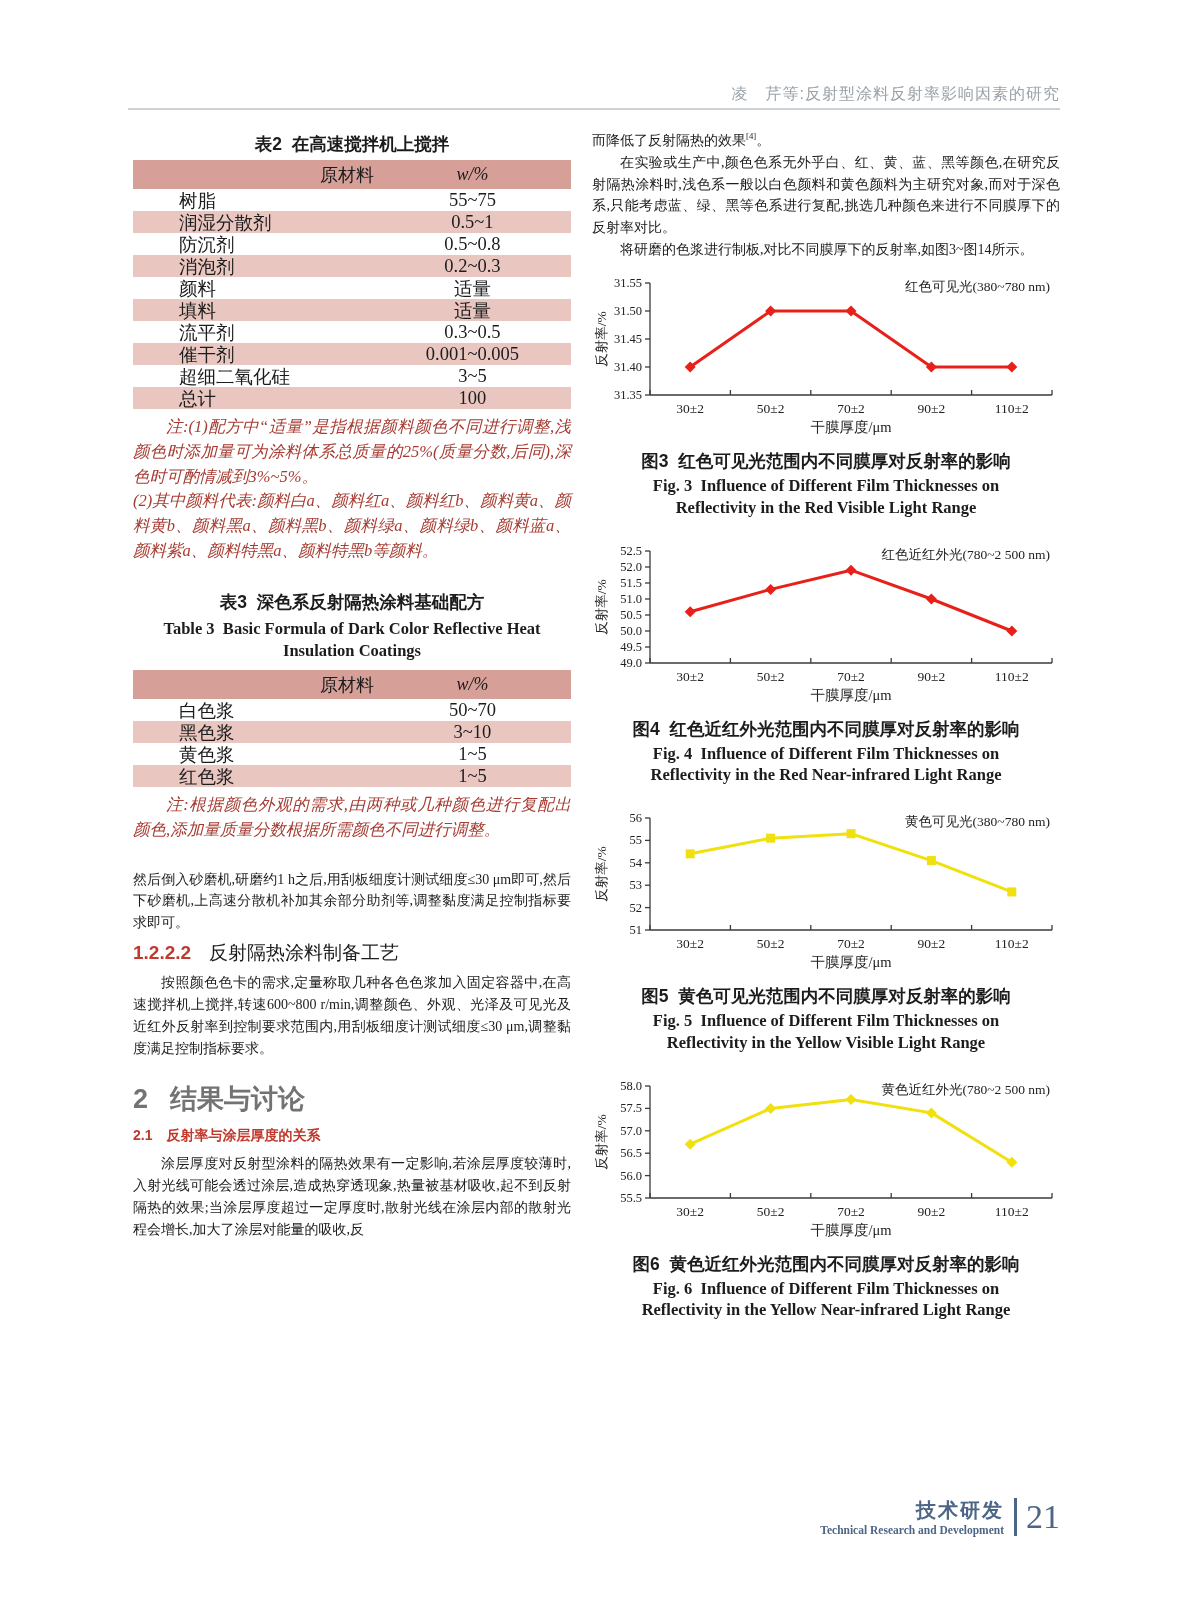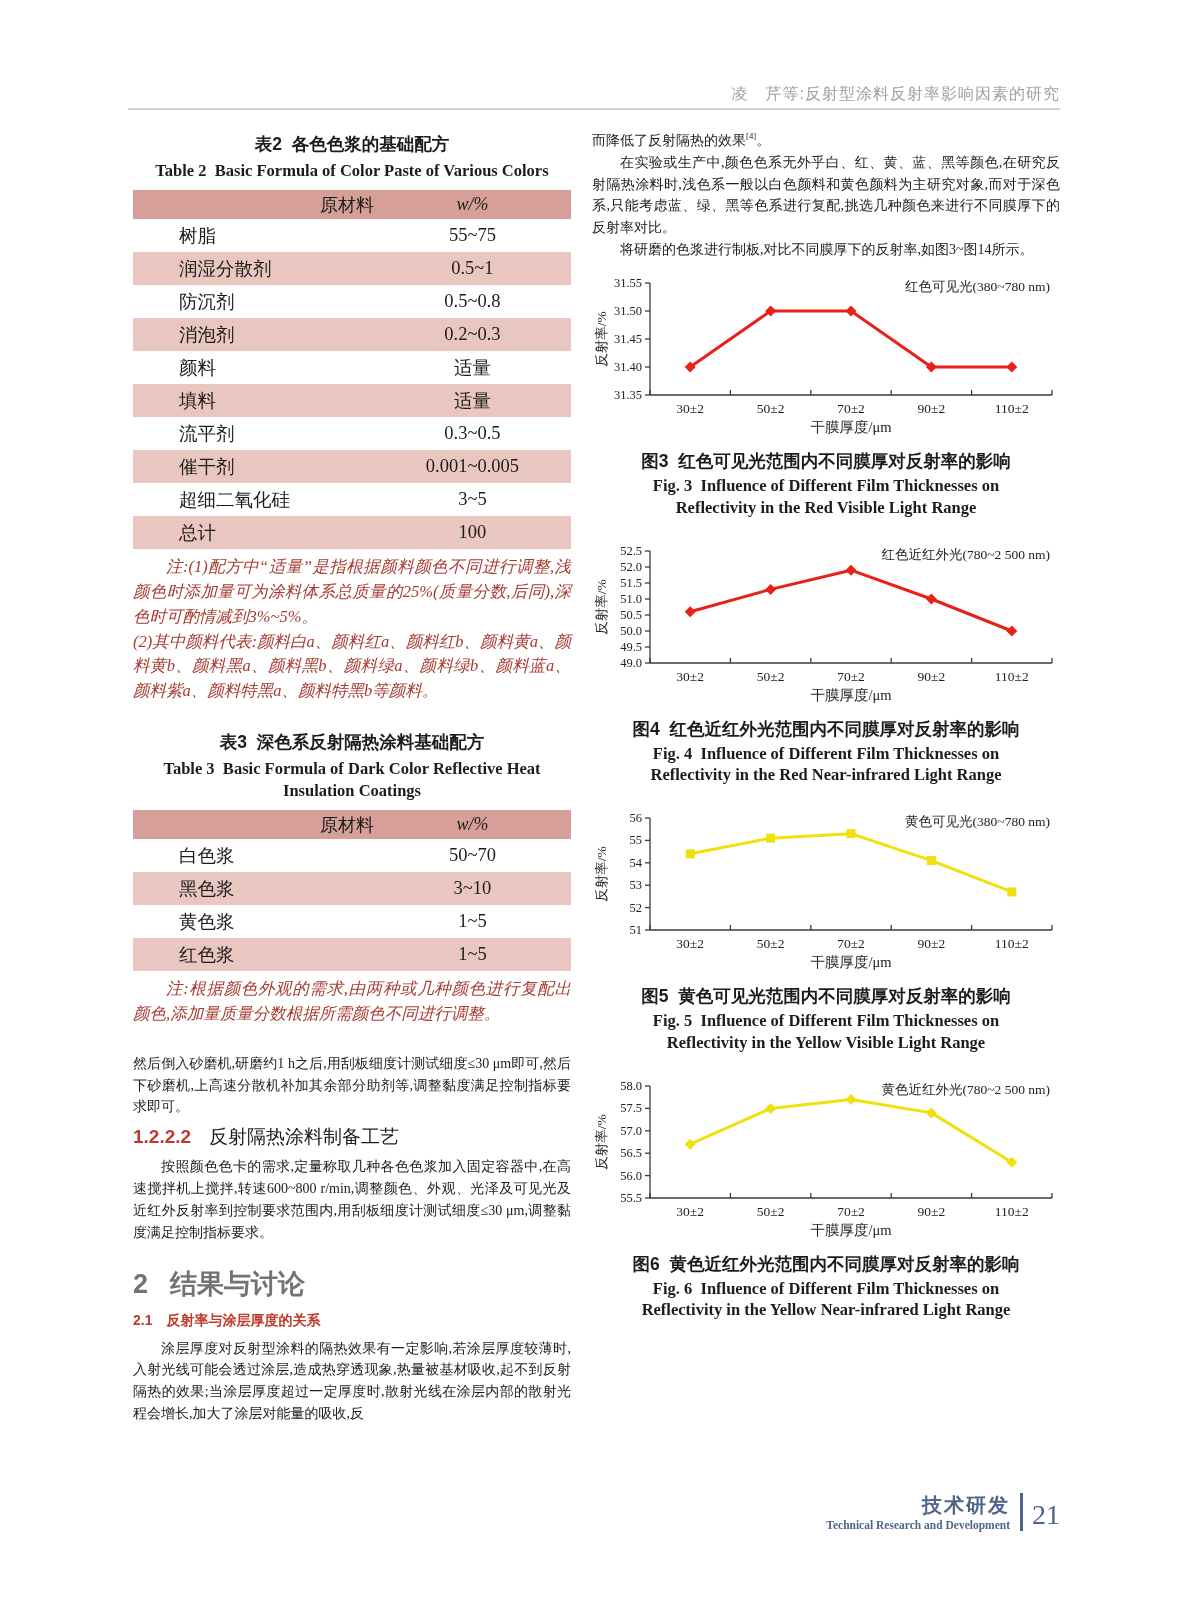--- a/index.html
+++ b/index.html
@@ -21,21 +21,21 @@
     font-family:"Liberation Sans","DejaVu Sans",sans-serif;font-weight:bold;
     font-size:17.5px;text-align:center;white-space:pre-wrap;margin:2px 0 4px 0;
   }
   .tbl-title-en{
     font-weight:bold;font-size:16.5px;text-align:center;white-space:pre-wrap;margin:0 0 8px 0;line-height:1.35;
   }
   .ftable{width:100%;font-size:18.5px;}
   .thead{display:flex;background:#d6a098;height:29px;align-items:center;font-size:18px;}
   .thead .c1{width:55%;text-align:right;padding-left:0;}
   .thead .c2{width:45%;text-align:center;font-style:italic;}
-  .trow{display:flex;height:33px;align-items:center;}
+  .trow{display:flex;height:22px;align-items:center;}
   .trow:nth-child(even){background:#e9c6c0;}
   .trow .c1{width:55%;padding-left:46px;box-sizing:border-box;}
   .trow .c2{width:45%;text-align:center;}
   .tnote{
     color:#a63c32;font-style:italic;font-size:16.5px;line-height:1.5;
     text-align:justify;margin:6px 0 0 0;
   }
   .tnote .ind{display:block;text-indent:2em;}
   .para{font-size:14px;line-height:1.56;text-align:justify;margin:0;}
   .ind2{text-indent:2em;}
@@ -65,32 +65,31 @@
   .footer{
     position:absolute;top:1492px;right:127px;display:flex;align-items:flex-end;
   }
   .footer .f-left{text-align:right;margin-right:10px;}
   .footer .f-zh{
     font-family:"Liberation Sans","DejaVu Sans",sans-serif;font-weight:bold;
     font-size:20px;color:#4d6586;letter-spacing:2px;
   }
   .footer .f-en{font-size:11.5px;color:#4d6586;font-weight:bold;}
   .footer .f-bar{width:3px;height:38px;background:#4d6586;margin-right:9px;}
-  .footer .f-num{font-size:28px;color:#4d6586;padding-top:6px;}
+  .footer .f-num{font-size:34px;color:#4d6586;padding-top:6px;}
 </style>
 </head>
 <body>
 
 <div class="running-head">凌　芹等:反射型涂料反射率影响因素的研究</div>
 <div class="head-rule"></div>
 
 <div class="col col-left">
 
-  <div class="tbl-title-zh">表2  各色色浆的基础配方</div>
-  <div class="tbl-title-en">Table 2  Basic Formula of Color Paste of Various Colors</div>
+  <div class="tbl-title-zh">表2  在高速搅拌机上搅拌</div>
 
   <div class="ftable">
     <div class="thead">
       <div class="c1">原材料</div>
       <div class="c2">w/%</div>
     </div>
     <div>
         <div class="trow">
           <div class="c1">树脂</div>
           <div class="c2">55~75</div>

